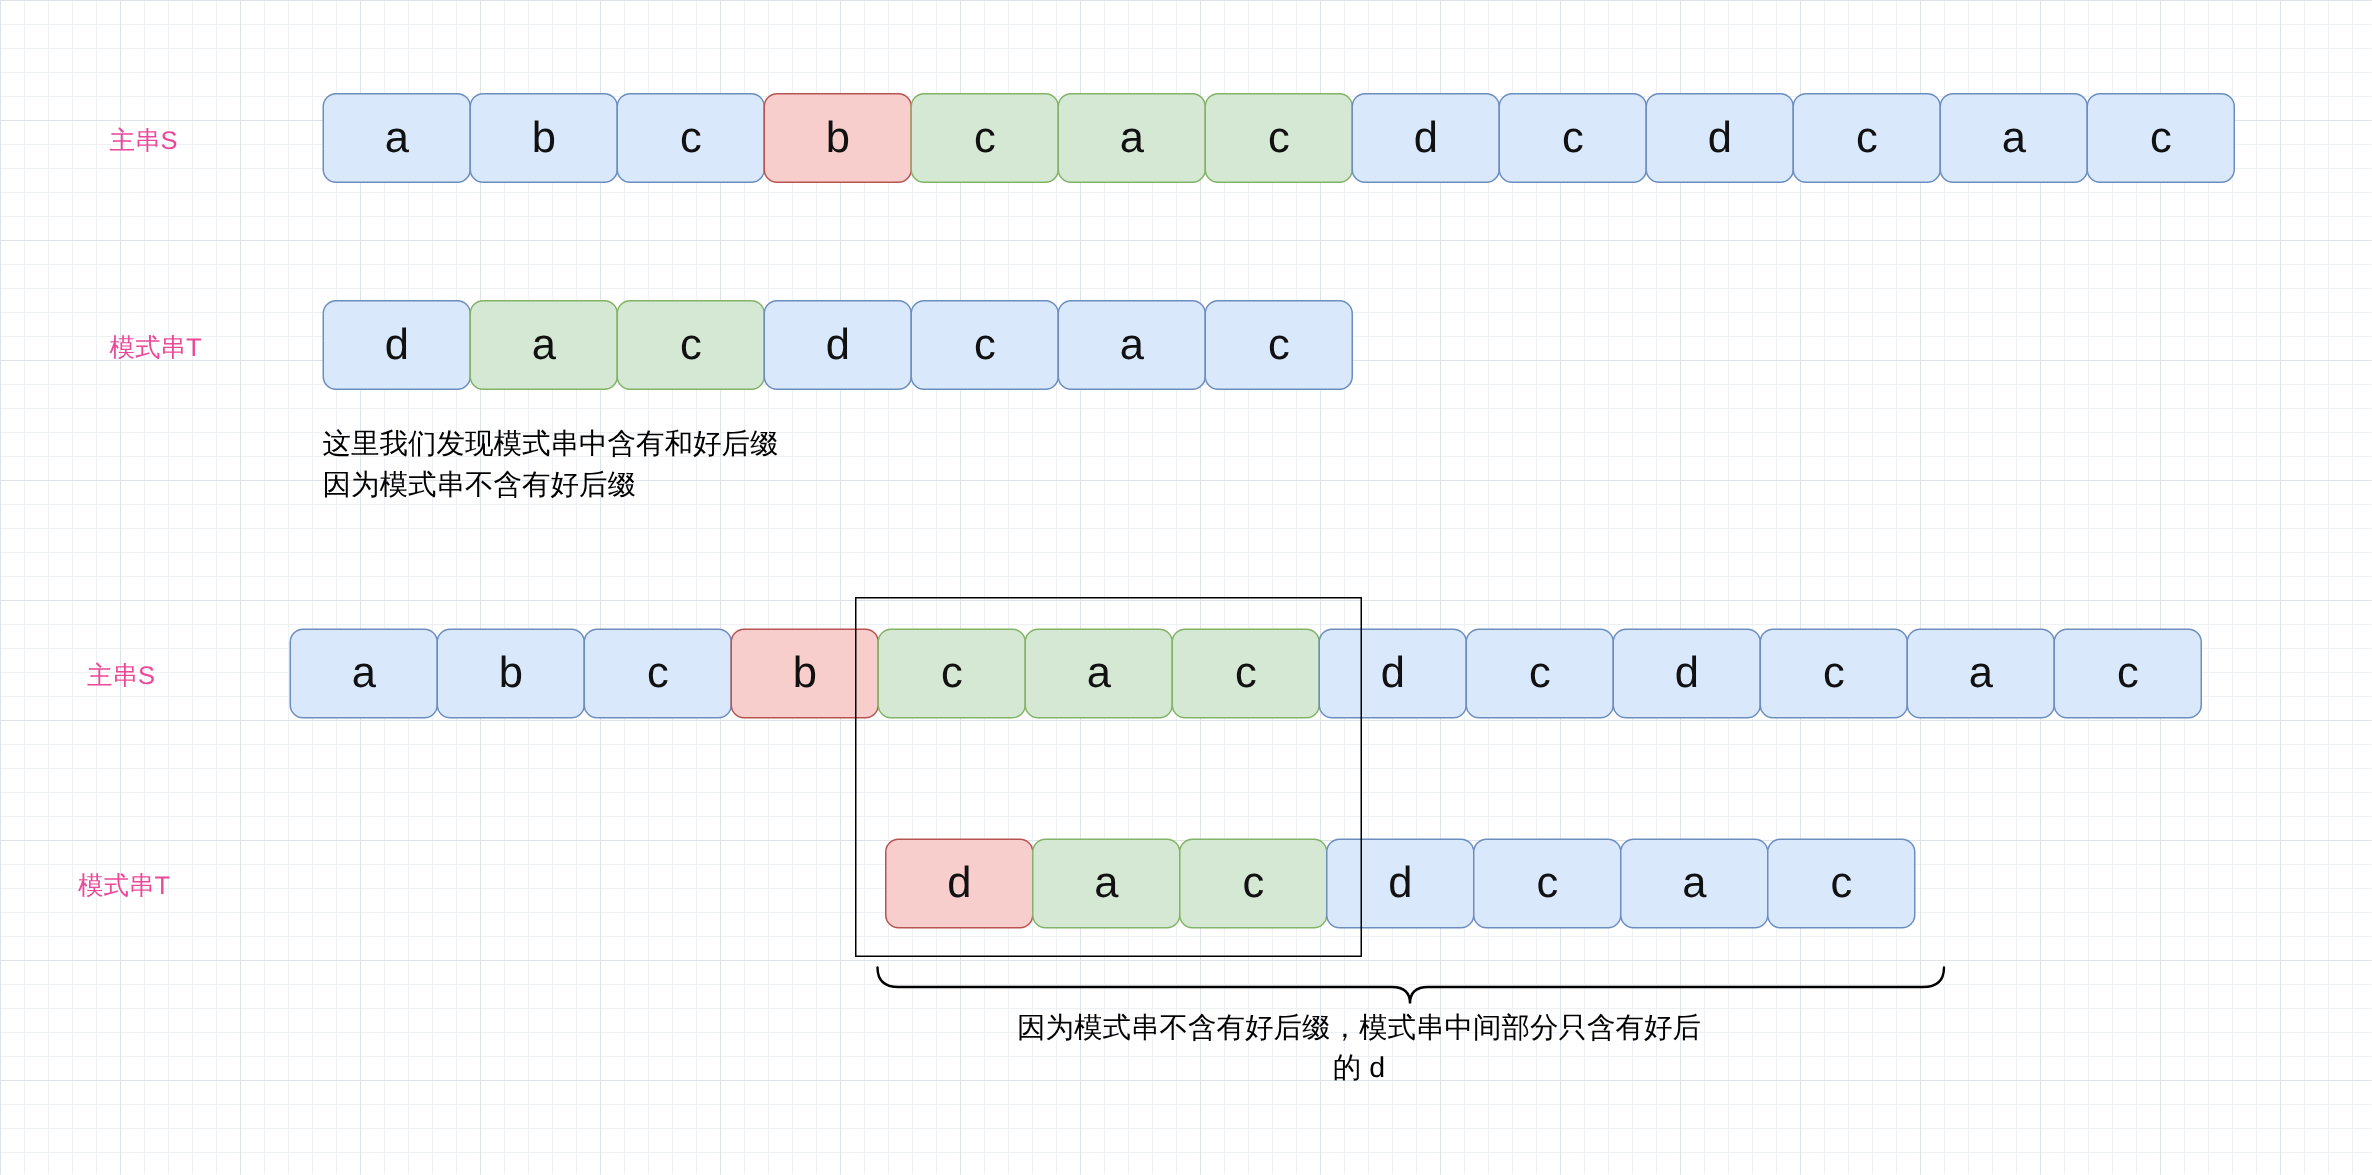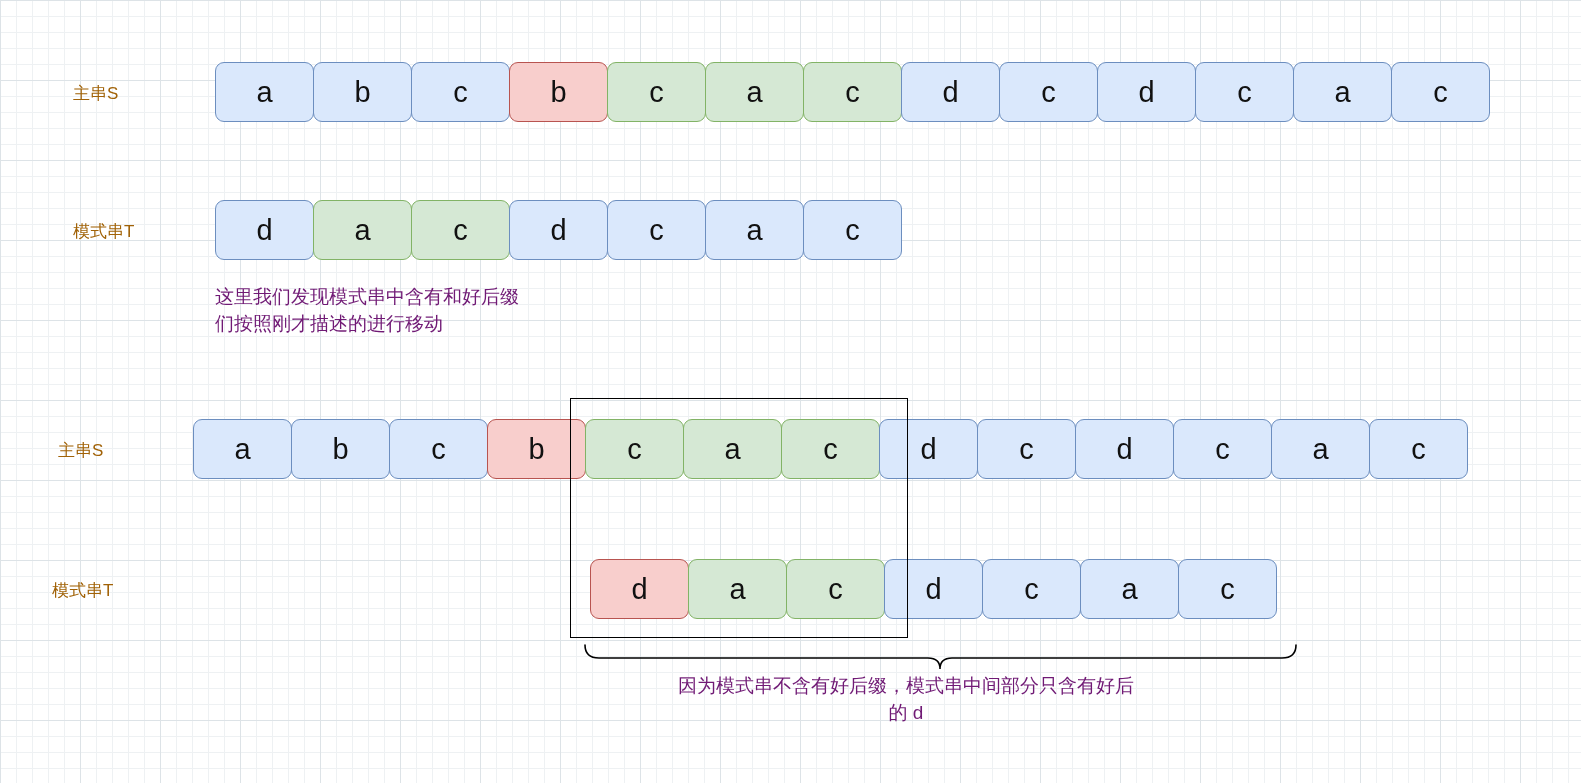--- a/index.html
+++ b/index.html
@@ -9,41 +9,41 @@
     background-color:#ffffff;
     background-image:
       linear-gradient(to right, #dde3e7 1px, transparent 1px),
       linear-gradient(to bottom, #dde3e7 1px, transparent 1px),
       linear-gradient(to right, #eef1f3 1px, transparent 1px),
       linear-gradient(to bottom, #eef1f3 1px, transparent 1px);
     background-size:80px 80px, 80px 80px, 16px 16px, 16px 16px;
   }
   .string-row{position:absolute;left:0;}
   .row-label{
-    position:absolute;font-size:17px;color:#a16207;white-space:nowrap;
+    position:absolute;font-size:17px;color:#ec4899;white-space:nowrap;
     top:20px;
   }
   .cells{position:absolute;display:flex;top:0;}
   .cell{
     width:99px;height:60px;box-sizing:border-box;border:1px solid #000;
     border-radius:9px;display:flex;align-items:center;justify-content:center;
     font-size:29px;color:#111;margin-right:-1px;flex:0 0 auto;
     background:#fff;
   }
   .cell.blue{background:var(--blue-fill);border-color:var(--blue-border);}
   .cell.green{background:var(--green-fill);border-color:var(--green-border);}
   .cell.red{background:var(--red-fill);border-color:var(--red-border);}
 
   
   .row-0{top:62px;}  .row-0 .row-label{left:73px;} .row-0 .cells{left:215px;}
   .row-1{top:200px;} .row-1 .row-label{left:73px;} .row-1 .cells{left:215px;}
   .row-2{top:419px;} .row-2 .row-label{left:58px;} .row-2 .cells{left:193px;}
   .row-3{top:559px;} .row-3 .row-label{left:52px;} .row-3 .cells{left:590px;}
 
-  .note{position:absolute;font-size:19px;line-height:27px;color:#701a75;white-space:nowrap;}
+  .note{position:absolute;font-size:19px;line-height:27px;color:#000000;white-space:nowrap;}
   .note-1{left:215px;top:283px;}
   .note-2{left:678px;top:672px;text-align:center;}
 
   .highlight-rect{
     position:absolute;left:570px;top:398px;width:338px;height:240px;
     border:1.6px solid #000;background:transparent;box-sizing:border-box;
   }
   .brace{position:absolute;left:583px;top:642px;}
 </style>
 </head>
@@ -76,21 +76,21 @@
       <div class="cell green">c</div>
       <div class="cell blue">d</div>
       <div class="cell blue">c</div>
       <div class="cell blue">a</div>
       <div class="cell blue">c</div>
     </div>
 </div>
 
 <div class="note note-1">
   <div>这里我们发现模式串中含有和好后缀</div>
-  <div>们按照刚才描述的进行移动</div>
+  <div>因为模式串不含有好后缀</div>
 </div>
 
 <div class="string-row row-2">
   <span class="row-label">主串S</span>
   <div class="cells">
       <div class="cell blue">a</div>
       <div class="cell blue">b</div>
       <div class="cell blue">c</div>
       <div class="cell red">b</div>
       <div class="cell green">c</div>

